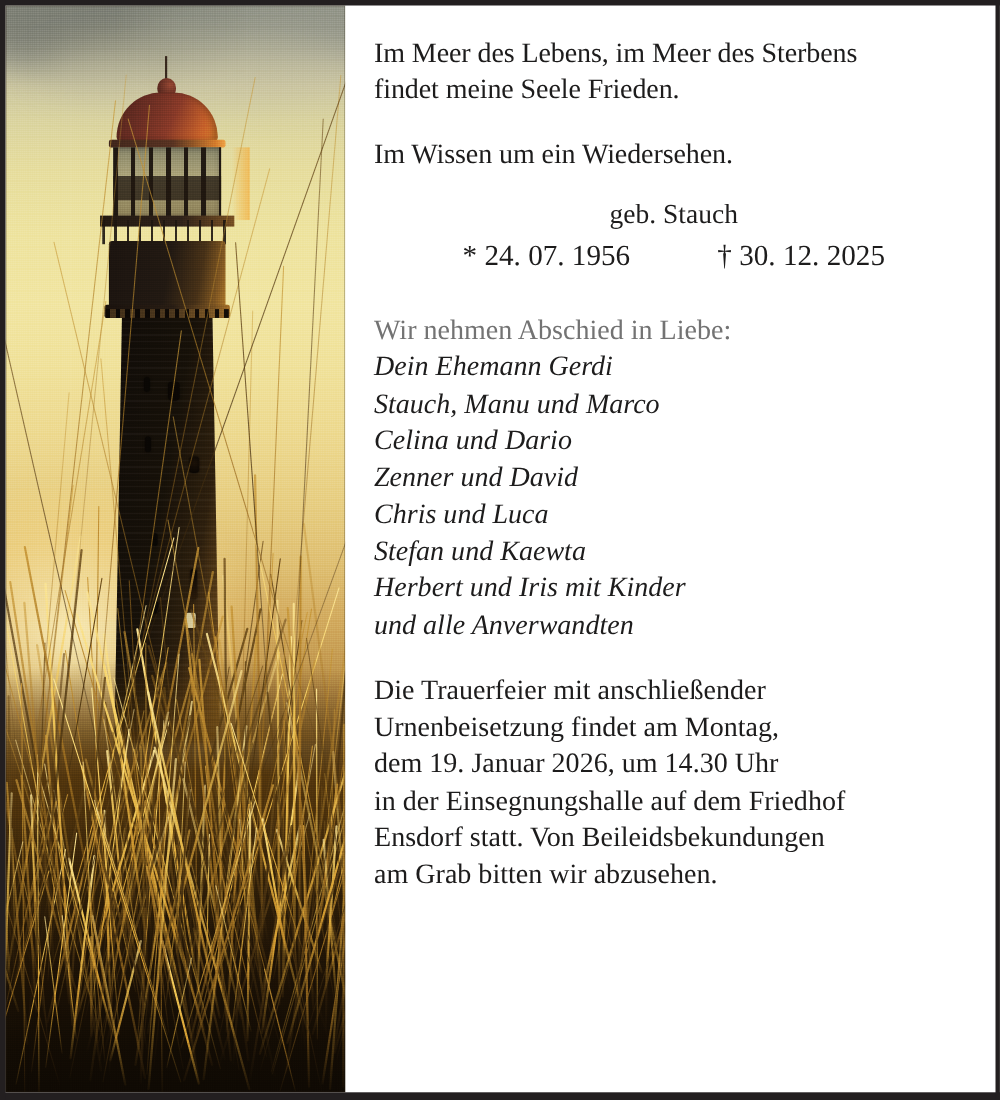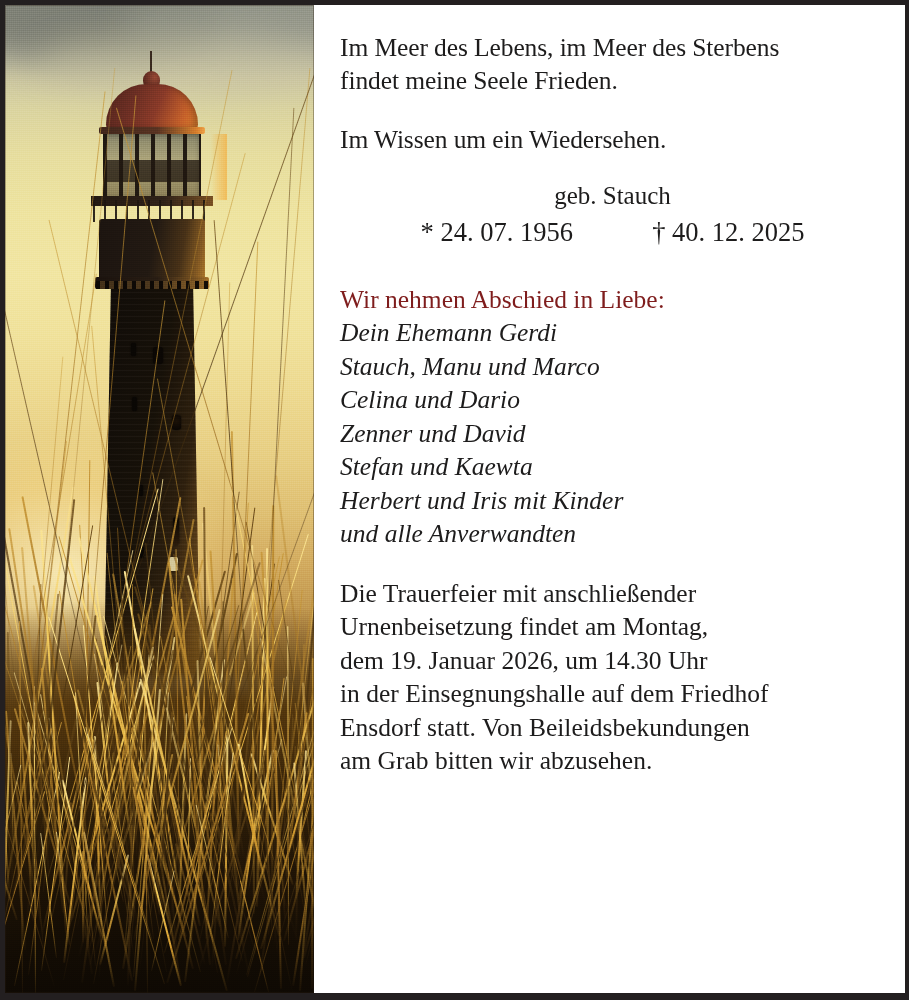--- a/index.html
+++ b/index.html
@@ -322,21 +322,21 @@
     white-space: nowrap;
   }
   .dates .gap { display: inline-block; width: 66px; }
 
   .mourners {
     margin-top: 34px;
   }
   .mourners-lead {
     font-size: 25.5px;
     line-height: 33px;
-    color: #7f1d1d;
+    color: #737373;
   }
   .mourners-list { margin: 0; padding: 0; list-style: none; }
   .mourners-list li {
     font-style: italic;
     font-size: 25.5px;
     line-height: 33.5px;
     color: #1d1c1c;
   }
 
   .ceremony {
@@ -743,30 +743,31 @@
       </p>
 
 
       <div class="maiden">geb. Stauch</div>
 
       <div class="dates">
         <span>*</span>
         <span>24. 07. 1956</span>
         <span class="gap"></span>
         <span>†</span>
-        <span>40. 12. 2025</span>
+        <span>30. 12. 2025</span>
       </div>
 
       <div class="mourners">
         <div class="mourners-lead">Wir nehmen Abschied in Liebe:</div>
         <ul class="mourners-list" id="mourners-list">
             <li>Dein Ehemann Gerdi</li>
             <li>Stauch, Manu und Marco</li>
             <li>Celina und Dario</li>
             <li>Zenner und David</li>
+            <li>Chris und Luca</li>
             <li>Stefan und Kaewta</li>
             <li>Herbert und Iris mit Kinder</li>
             <li>und alle Anverwandten</li>
           </ul>
       </div>
 
       <div class="ceremony" id="ceremony-block"><span>Die Trauerfeier mit anschließender</span><br><span>Urnenbeisetzung findet am Montag,</span><br><span>dem 19. Januar 2026, um 14.30 Uhr</span><br><span>in der Einsegnungshalle auf dem Friedhof</span><br><span>Ensdorf statt. Von Beileidsbekundungen</span><br><span>am Grab bitten wir abzusehen.</span></div>
 
 
     </div>

